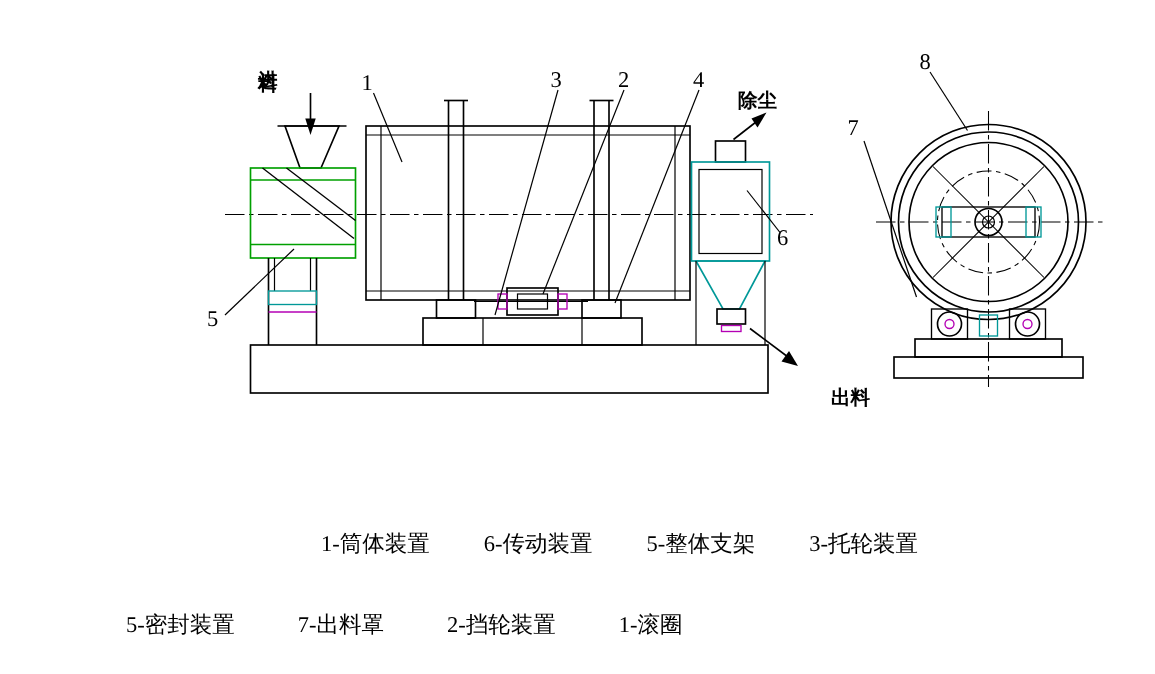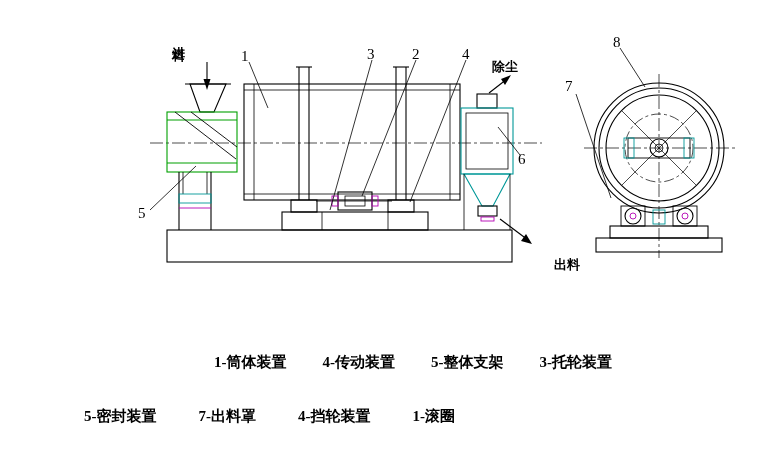--- a/index.html
+++ b/index.html
@@ -24,21 +24,21 @@
   .vertical{
     writing-mode:vertical-rl;
     text-orientation:upright;
     letter-spacing:2px;
   }
   .legend-row{
     position:absolute;
     display:flex;
     color:#000;
     font-size:15px;
-    font-weight:700;
+    font-weight:400;
     font-family:"Liberation Serif", serif;
     white-space:nowrap;
   }
   #legend-row-1{left:214px;top:353px;gap:36px;}
   #legend-row-2{left:84px;top:407px;gap:42px;align-items:center;}
 </style>
 </head>
 <body>
 
 <div id="canvas">
@@ -198,24 +198,24 @@
   <span class="lbl num" style="left:367px;top:47px;">3</span>
   <span class="lbl num" style="left:412px;top:47px;">2</span>
   <span class="lbl num" style="left:462px;top:47px;">4</span>
   <span class="lbl num" style="left:138px;top:206px;">5</span>
   <span class="lbl num" style="left:518px;top:152px;">6</span>
   <span class="lbl num" style="left:565px;top:79px;">7</span>
   <span class="lbl num" style="left:613px;top:35px;">8</span>
 
   <div id="legend-row-1" class="legend-row">
     <span>1-筒体装置</span>
-    <span>4-传动装置</span>
+    <span>6-传动装置</span>
     <span>5-整体支架</span>
     <span>3-托轮装置</span>
   </div>
   <div id="legend-row-2" class="legend-row">
     <span>5-密封装置</span>
     <span>7-出料罩</span>
-    <span>4-挡轮装置</span>
+    <span>2-挡轮装置</span>
     <span>1-滚圈</span>
   </div>
 
 </div>
 
 </body></html>

